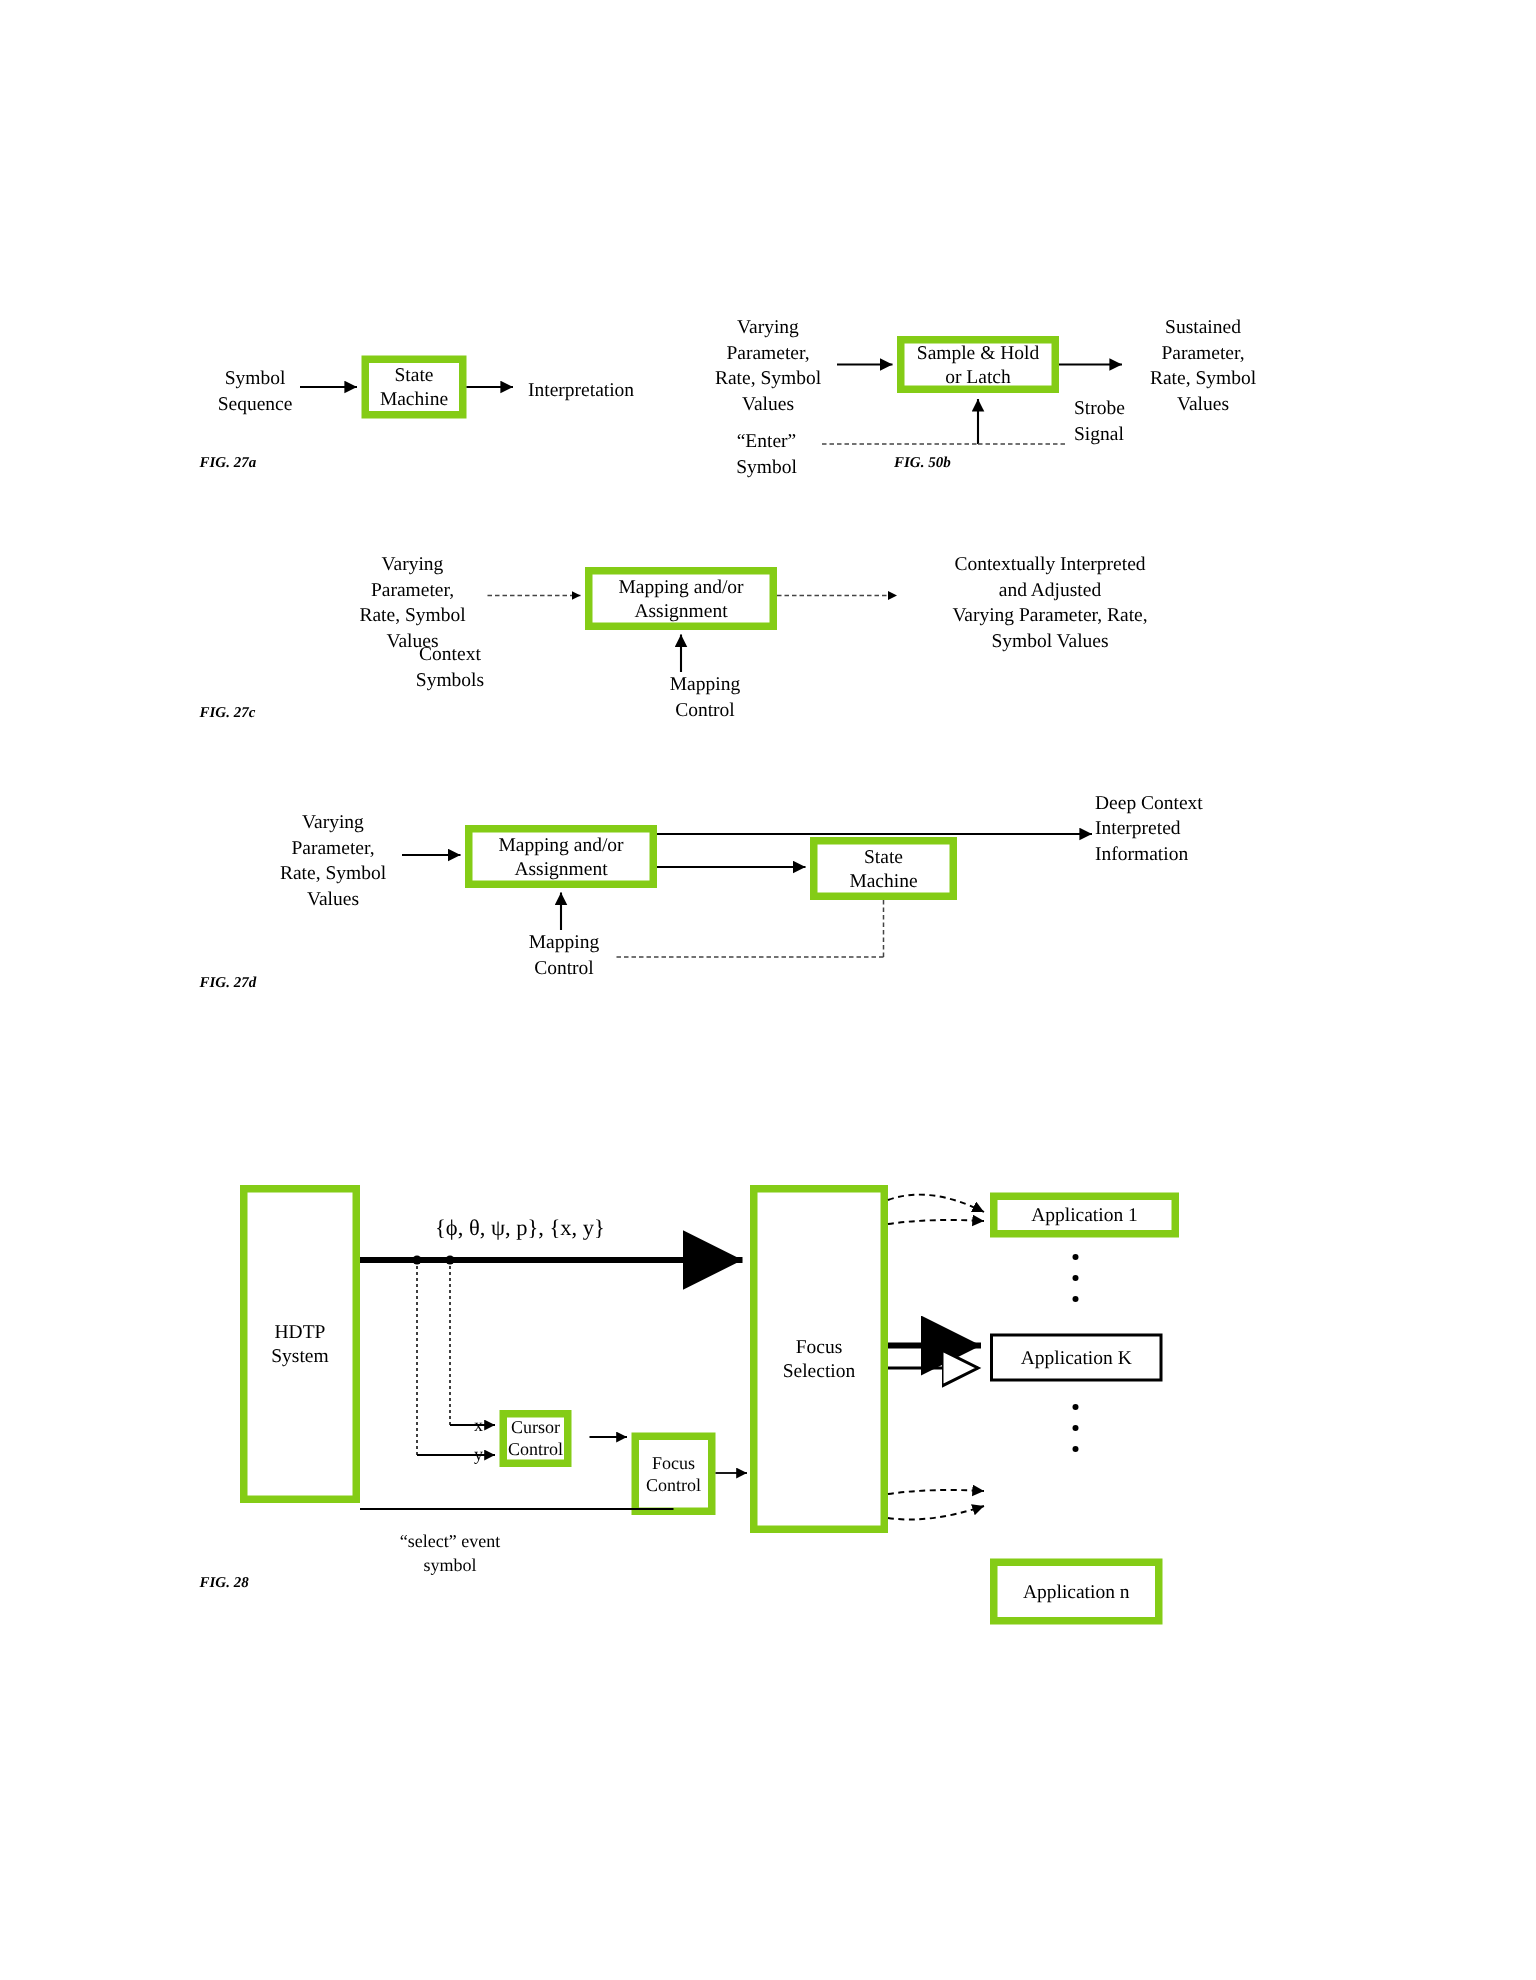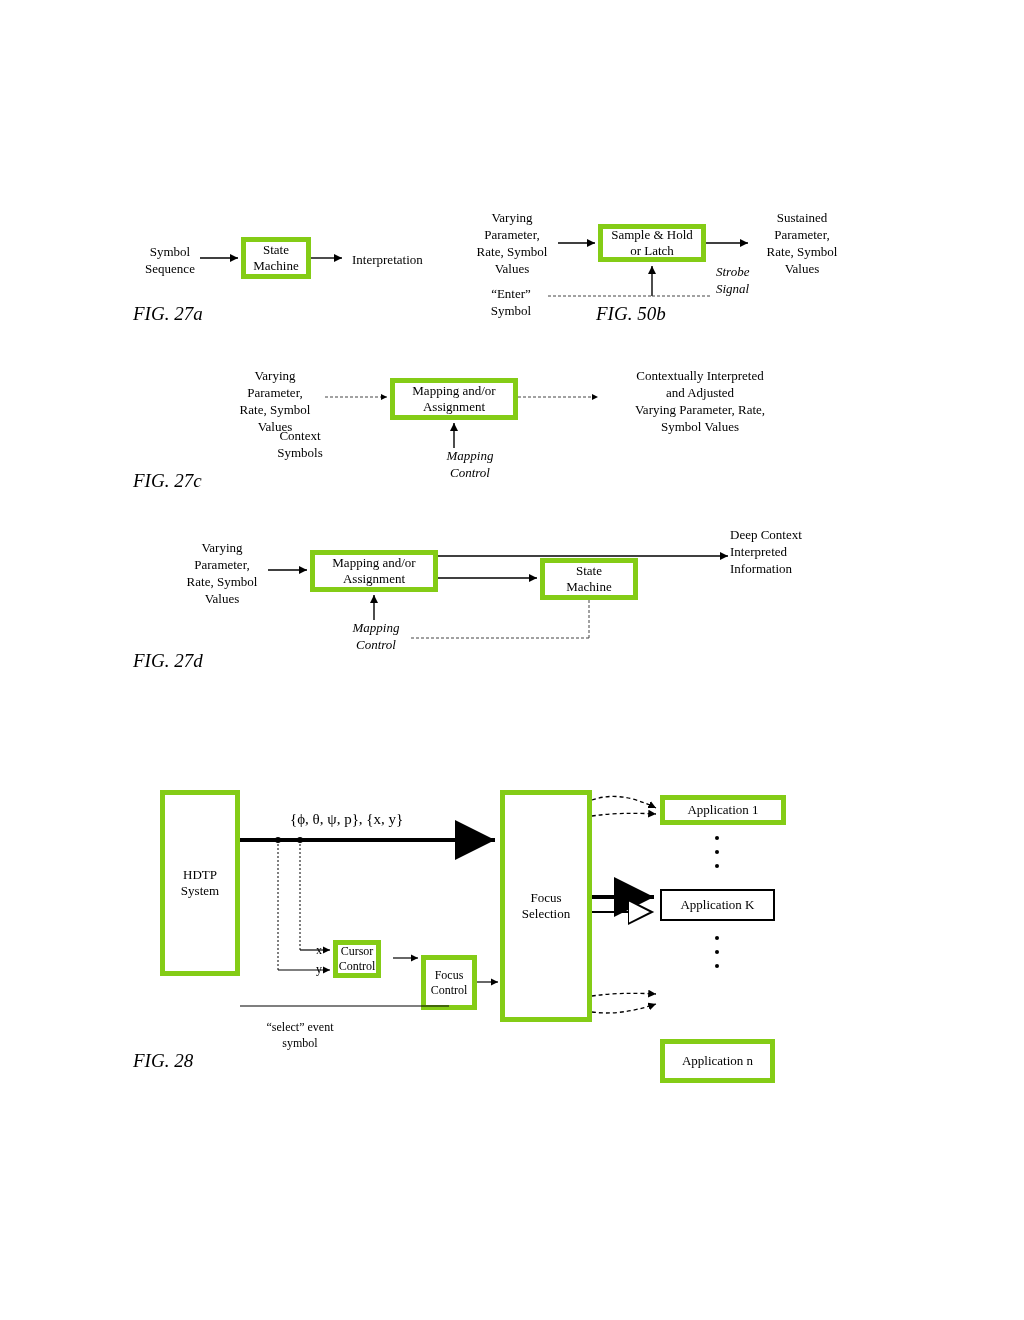--- a/index.html
+++ b/index.html
@@ -3,22 +3,22 @@
 <meta charset="utf-8">
 <style>
 body{margin:0;padding:0;font-family:"Times New Roman",serif;background:#fff;color:#000;width:1024px}
 .page{position:relative;width:1024px;height:1320px}
 .hdr{position:absolute;top:88px;left:0;right:0;padding:0 100px;font-size:14px}
 .hdr-line{border-top:2px solid #000;width:100%;margin-top:6px}
 .hdr-row{display:flex;justify-content:space-between;font-weight:bold}
 .box{position:absolute;border:5px solid #84cc16;font-size:13px;text-align:center;display:flex;flex-direction:column;justify-content:center;align-items:center;padding:2px 6px;box-sizing:border-box}
 .box-th{border:2px solid #000}
 .lbl{position:absolute;font-size:13px;text-align:center;line-height:1.3}
-.lbl-i{font-style:italic}
-.fig{position:absolute;font-size:19px;font-weight:normal;font-style:italic}
+.lbl-i{}
+.fig{position:absolute;font-size:10px;font-weight:bold;font-style:italic}
 svg.conn{position:absolute;overflow:visible;pointer-events:none}
 </style>
 </head>
 <body>
 
 <div class="page">
 
 
   <div class="lbl" style="left: 130px; top: 244px; width: 80px; white-space: pre-line;">Symbol
 Sequence</div>
@@ -99,21 +99,21 @@
     <line x1="268" y1="570" x2="307" y2="570" stroke="#000" stroke-width="1.4" marker-end="url(#ah)"></line>
     <line x1="438" y1="556" x2="728" y2="556" stroke="#000" stroke-width="1.4" marker-end="url(#ah)"></line>
     <line x1="438" y1="578" x2="537" y2="578" stroke="#000" stroke-width="1.4" marker-end="url(#ah)"></line>
 
     <line x1="589" y1="600" x2="589" y2="638" stroke="#444" stroke-width="1" stroke-dasharray="3,2"></line>
     <line x1="589" y1="638" x2="410" y2="638" stroke="#444" stroke-width="1" stroke-dasharray="3,2"></line>
     <line x1="374" y1="620" x2="374" y2="595" stroke="#000" stroke-width="1.4" marker-end="url(#ah)"></line>
   </svg>
   <div class="fig" style="left: 133px; top: 650px; white-space: pre-line;">FIG. 27d</div>
 
-  <div class="box" style="left: 160px; top: 790px; width: 80px; height: 186px; white-space: pre-line;">HDTP
+  <div class="box" style="left: 160px; top: 790px; width: 80px; height: 212px; white-space: pre-line;">HDTP
 System</div>
   <div class="lbl" style="left: 290px; top: 810px; font-size: 15px; white-space: pre-line;">{ϕ, θ, ψ, p}, {x, y}</div>
   <div class="box" style="left: 500px; top: 790px; width: 92px; height: 232px; white-space: pre-line;">Focus
 Selection</div>
 
   <div class="box" style="left: 333px; top: 940px; width: 48px; height: 38px; font-size: 12px; white-space: pre-line;">Cursor
 Control</div>
   <div class="box" style="left: 421px; top: 955px; width: 56px; height: 55px; font-size: 12px; white-space: pre-line;">Focus
 Control</div>
 

